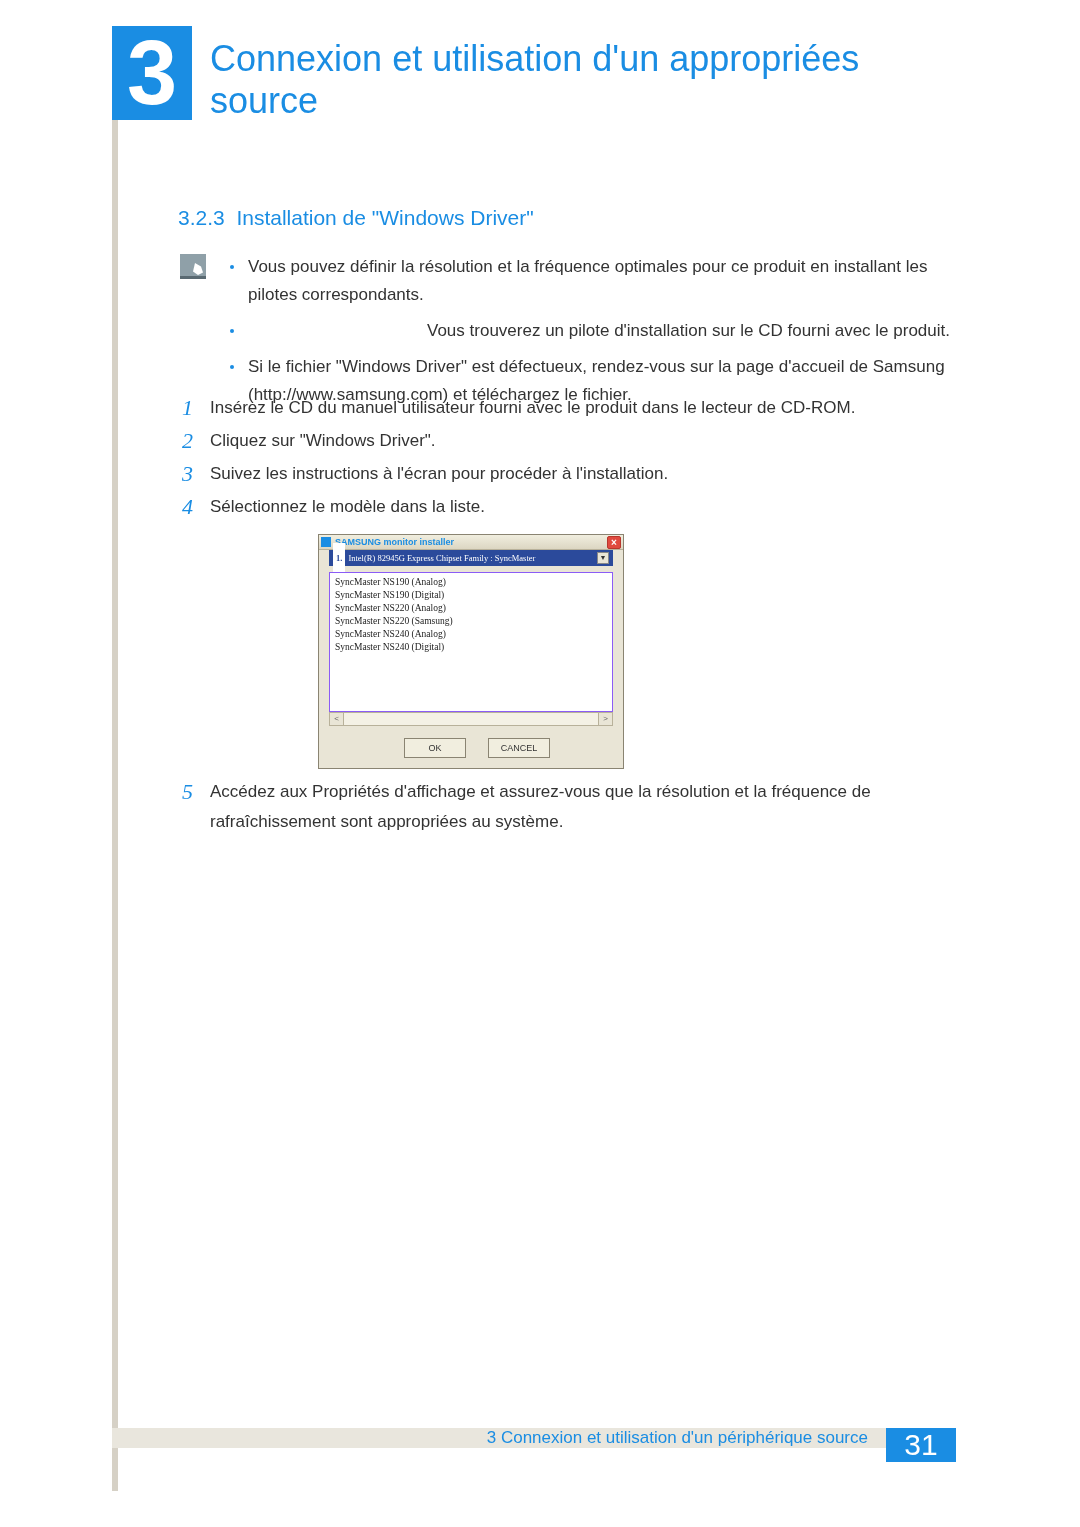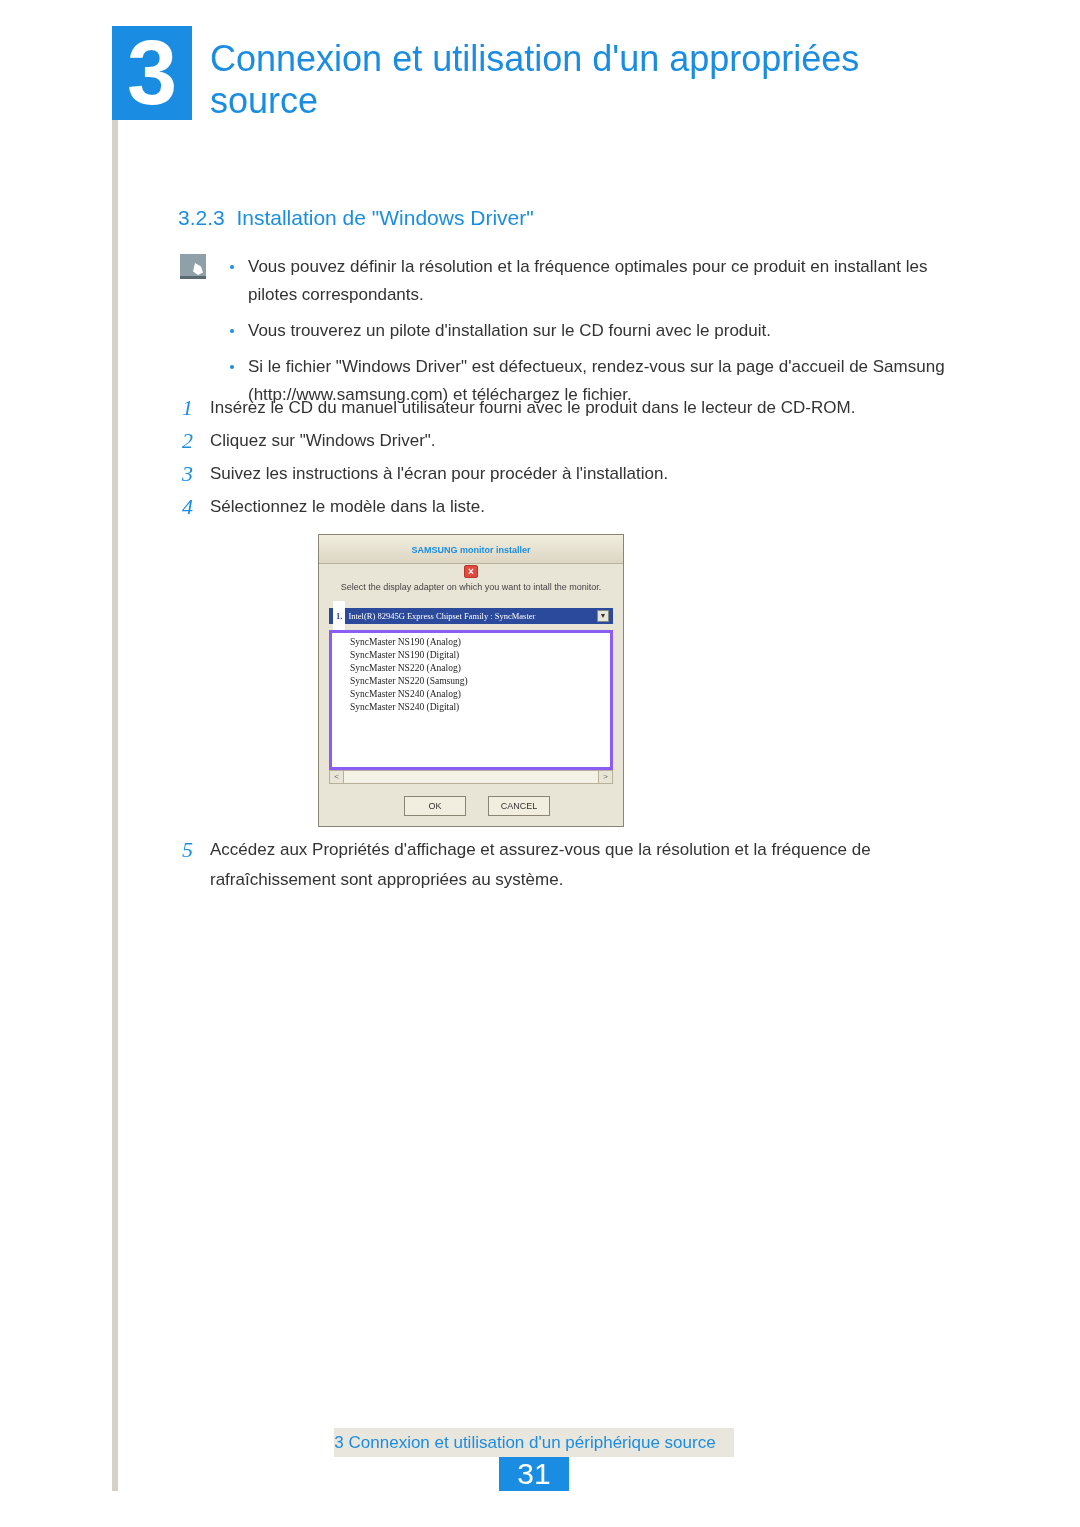--- a/index.html
+++ b/index.html
@@ -72,21 +72,21 @@
   }
   .note-list {
     position: absolute;
     left: 230px;
     top: 253px;
     width: 720px;
     font-size: 17px;
     line-height: 28px;
     color: #333;
   }
-  .note-list .bullet-row { display: flex; margin-bottom: 8px; }
+  .note-list .bullet-row { display: flex; margin-bottom: 8px; justify-content: space-between; }
   .note-list .dot {
     width: 4px; height: 4px; background: #1a8de3; border-radius: 50%;
     margin-top: 12px; margin-right: 14px; flex-shrink: 0;
   }
   .steps {
     position: absolute;
     left: 182px;
     top: 393px;
     width: 770px;
     font-size: 17px;
@@ -110,30 +110,29 @@
     margin: 12px 0 8px 136px;
     width: 306px;
   }
   .installer-window {
     border: 1px solid #8a8472;
     background: #e9e5d6;
     font-size: 9px;
     color: #333;
   }
   .installer-titlebar {
-    height: 29px;
+    height: 15px;
     background: linear-gradient(#f1eedf,#dcd6c2);
     border-bottom: 1px solid #b8b19a;
     display: flex;
     align-items: center;
     padding: 0 2px;
     font-size: 9px;
     color: #1a8de3;
     font-weight: bold;
-    flex-direction: column;
   }
   .installer-titlebar .tb-icon {
     width: 10px; height: 10px; background: #1a8de3; margin-right: 4px;
   }
   .installer-titlebar .spacer { flex: 1; }
   .installer-titlebar .close {
     width: 14px; height: 13px; background: #e04a3f; color: #fff;
     text-align: center; line-height: 12px; font-size: 10px; font-weight: bold;
     border: 1px solid #b8372d; border-radius: 2px;
   }
@@ -161,24 +160,24 @@
     margin-left: auto; width: 12px; height: 12px;
     background: #e9e5d6; border: 1px solid #888; color: #333;
     font-size: 7px; line-height: 10px; text-align: center;
   }
   .installer-body .line2 {
     font-size: 9px; color: #444; margin: 6px 0 4px 0;
   }
   .installer-list {
     margin: 0 10px 0 10px;
     background: #ffffff;
-    border: 3px solid #8b5cf6;
+    border: 1px solid #8b5cf6;
     height: 140px;
     text-align: left;
-    padding: 3px 18px;
+    padding: 3px 5px;
     font-family: 'Times New Roman', serif;
     font-size: 9.5px;
     line-height: 13px;
     color: #222;
     overflow: hidden;
     position: relative;
   }
   .installer-scroll {
     margin: 0 10px 6px 10px;
     height: 14px;
@@ -203,22 +202,21 @@
     font-size: 9px; color: #333;
     line-height: 18px; text-align: center;
   }
   .footer {
     position: absolute;
     left: 112px;
     bottom: 36px;
     width: 844px;
     height: 63px;
     display: flex;
-    align-items: center;
-    flex-direction: column;
+    align-items: flex-start;
   }
   .footer .label {
     flex: 1;
     background: #e9e6dd;
     color: #1a8de3;
     font-size: 17px;
     display: flex;
     align-items: center;
     justify-content: flex-end;
     padding-right: 18px;
@@ -282,21 +280,20 @@
 
   <div class="installer-wrap">
     <div class="installer-window">
       <div class="installer-titlebar">
         <div class="tb-icon"></div>
         <span>SAMSUNG monitor installer</span>
         <div class="spacer"></div>
         <div class="close">×</div>
       </div>
       <div class="installer-body">
-        <div class="line1">Select the display adapter on which you want to intall the monitor.</div>
         <div class="installer-dropdown">
           <span class="dd-left">1.</span>
           <span>Intel(R) 82945G Express Chipset Family : SyncMaster</span>
           <div class="dd-btn">▼</div>
         </div>
         <div class="installer-list">
           <div>SyncMaster NS190 (Analog)</div>
           <div>SyncMaster NS190 (Digital)</div>
           <div>SyncMaster NS220 (Analog)</div>
           <div>SyncMaster NS220 (Samsung)</div>

